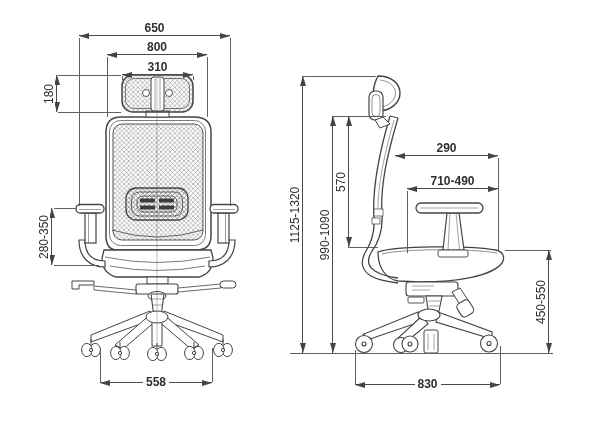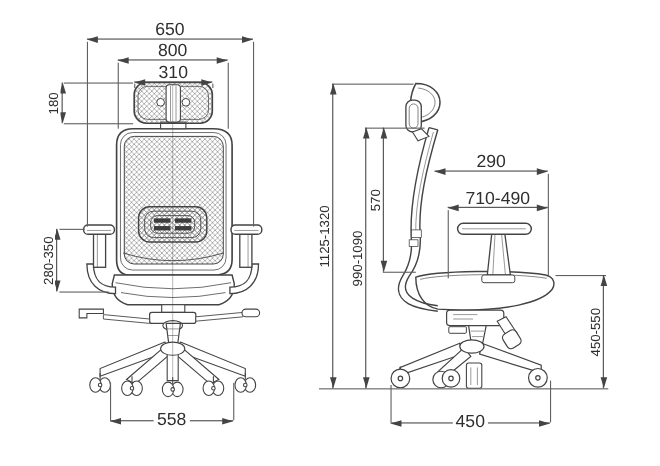--- a/index.html
+++ b/index.html
@@ -3,21 +3,21 @@
 <meta charset="utf-8">
 <style>
   html,body{margin:0;padding:0;background:#fff;}
   .canvas{position:relative;width:600px;height:424px;background:#ffffff;overflow:hidden;
           font-family:"Liberation Sans",sans-serif;color:#2f2f2f;}
   .art{position:absolute;left:0;top:0;}
   
   .hdim{position:absolute;height:0;border-top:1px solid #4a4a4a;}
   .vdim{position:absolute;width:0;border-left:1px solid #4a4a4a;}
   .hdim .lbl{position:absolute;left:50%;bottom:2px;transform:translateX(-50%);
-             background:#fff;padding:0 3px;font-size:16px;line-height:12px;white-space:nowrap;}
+             background:#fff;padding:0 3px;font-size:12px;line-height:12px;white-space:nowrap;font-weight:bold;}
   .hdim .lbl.online{bottom:auto;top:-7px;}
   .vdim .lbl{position:absolute;top:50%;left:-8px;transform:translate(-50%,-50%) rotate(-90deg);
              background:#fff;padding:0 3px;font-size:12px;line-height:12px;white-space:nowrap;}
   
   .ar{position:absolute;width:0;height:0;border-style:solid;}
   .ar-l{left:0;top:-3.5px;border-width:3px 10px 3px 0;border-color:transparent #444 transparent transparent;}
   .ar-r{right:0;top:-3.5px;border-width:3px 0 3px 10px;border-color:transparent transparent transparent #444;}
   .ar-t{top:0;left:-3.5px;border-width:0 3px 10px 3px;border-color:transparent transparent #444 transparent;}
   .ar-b{bottom:0;left:-3.5px;border-width:10px 3px 0 3px;border-color:#444 transparent transparent transparent;}
   
@@ -266,16 +266,16 @@
     <span class="lbl">710-490</span>
   </div>
   <div class="vdim" style="left:548px;top:250px;height:103px">
     <span class="ar ar-t"></span>
     <span class="ar ar-b"></span>
     <span class="lbl">450-550</span>
   </div>
   <div class="hdim" style="left:355px;top:384px;width:145px">
     <span class="ar ar-l"></span>
     <span class="ar ar-r"></span>
-    <span class="lbl online">450</span>
+    <span class="lbl online">830</span>
   </div>
 
 </div>
 
 </body></html>

